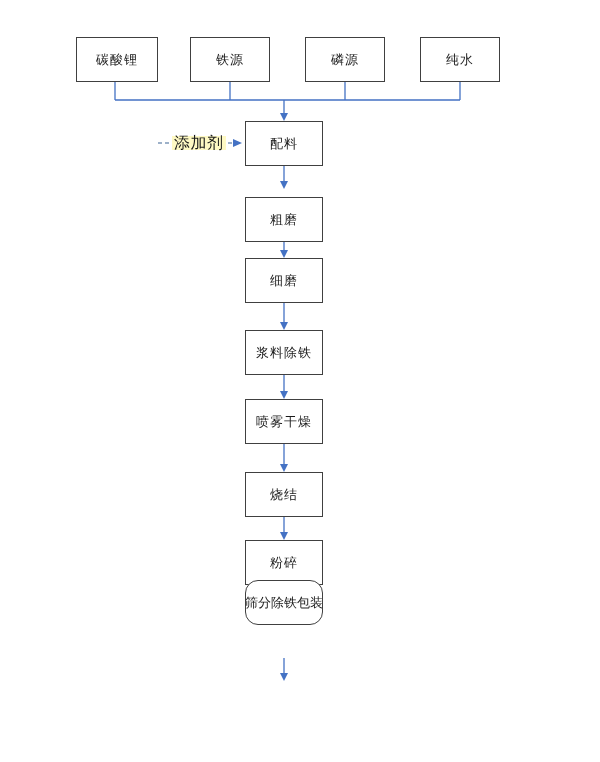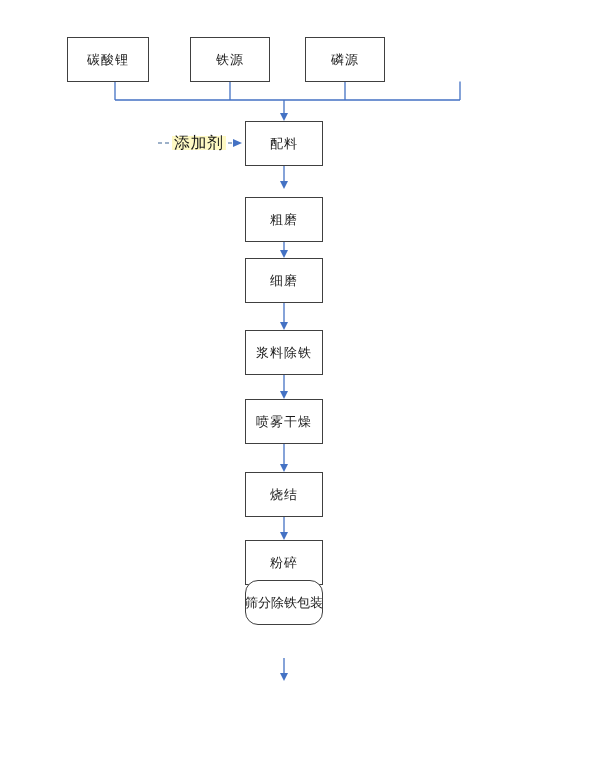--- a/index.html
+++ b/index.html
@@ -99,23 +99,24 @@
     <path class="cl" d="M284,585 V605"></path>
     <polygon class="ah" points="284,613 280,605 288,605"></polygon>
 
     <path class="cl" d="M284,658 V673"></path>
     <polygon class="ah" points="284,681 280,673 288,673"></polygon>
 
     <path class="dl" d="M158,143 H233"></path>
     <polygon class="dah" points="242,143 233,139 233,147"></polygon>
   </svg>
 
-  <div class="node src" style="left:67px;">碳酸锂</div>
+  <div class="node src" style="left:76px;">碳酸锂</div>
   <div class="node src" style="left:190px; width:80px;font-family:Liberation Serif, serif;">铁源</div>
   <div class="node src" style="left:305px; width:80px;">磷源</div>
+  <div class="node src" style="left:420px; width:80px;">纯水</div>
 
   <span id="additive-label">添加剂</span>
 
   <div class="node step" style="top:121px;">配料</div>
   <div class="node step" style="top:189px;margin-top:8px;">粗磨</div>
   <div class="node step" style="top:258px;">细磨</div>
   <div class="node step" style="top:330px;">浆料除铁</div>
   <div class="node step" style="top:399px;">喷雾干燥</div>
   <div class="node step" style="top:472px;">烧结</div>
   <div class="node step" style="top:540px;">粉碎</div>

